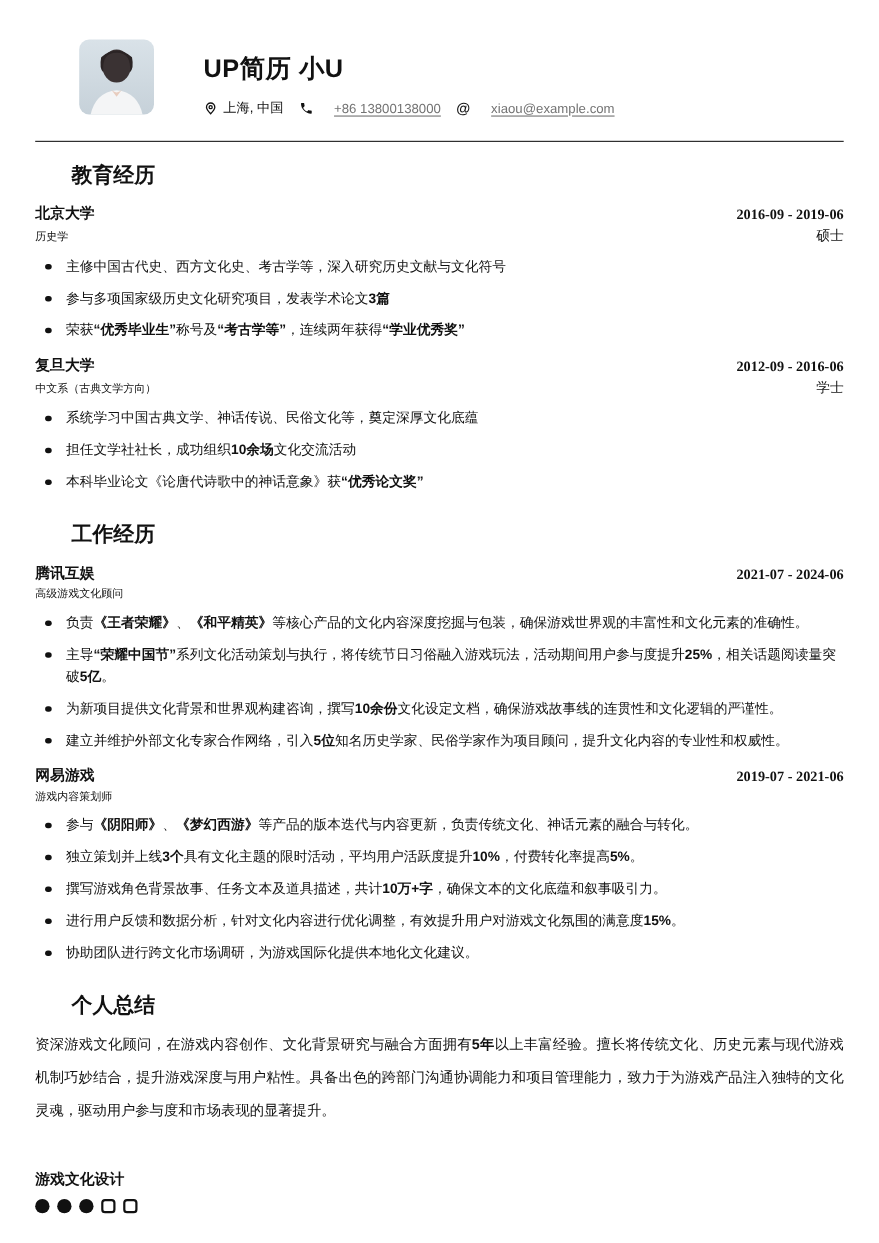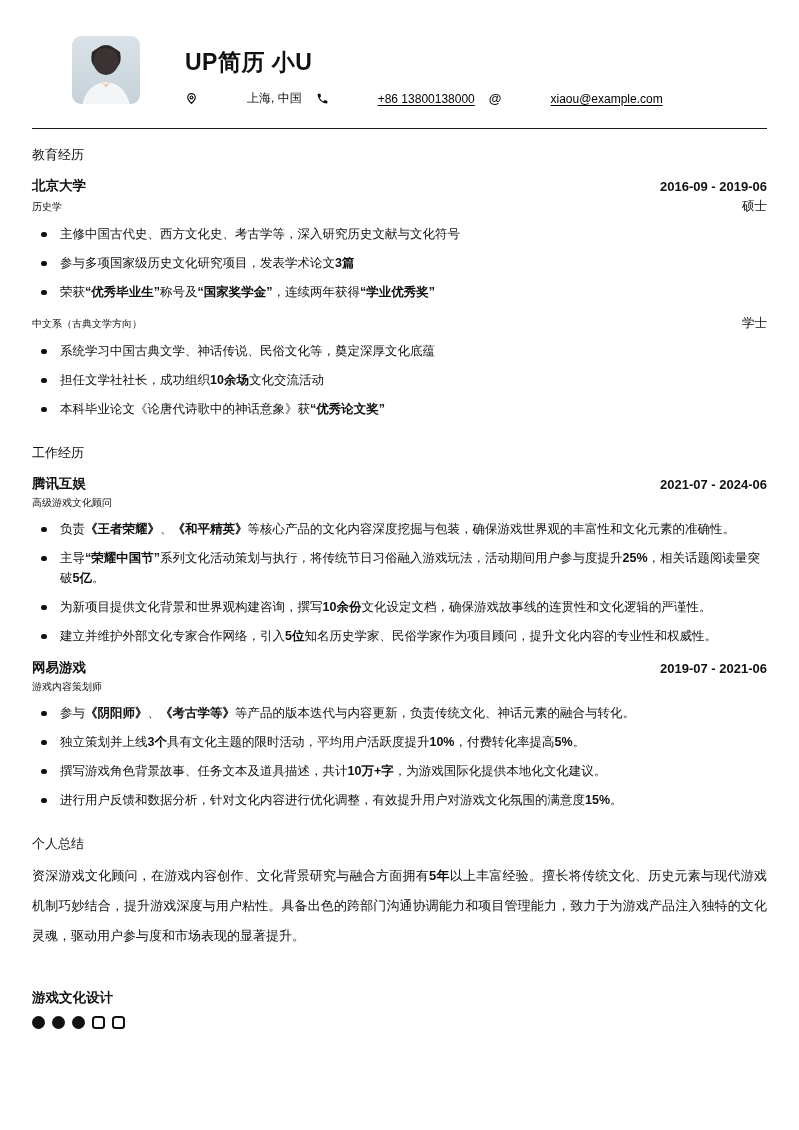--- a/index.html
+++ b/index.html
@@ -19,38 +19,38 @@
   .header { display:flex; align-items:flex-start;padding-left:40px; }
   .photo {
     width:68px; height:68px; border-radius:9px; overflow:hidden;
     background:linear-gradient(180deg,#d9e2e8 0%,#cfd9e0 55%,#c6d1d9 100%);
     flex:0 0 auto; position:relative;
   }
   .photo svg { position:absolute; bottom:-2px; left:0; }
   .header-right { margin-left:45px; padding-top:11px; }
   .name { font-size:23px; font-weight:bold; letter-spacing:0.5px; }
   .contact { display:flex; align-items:center; margin-top:12px; font-size:12px; color:#111; }
-  .contact .seg { display:flex; align-items:center; margin-right:14px;gap:44px; }
+  .contact .seg { display:flex; align-items:center; margin-right:14px; }
   .cicon { display:inline-flex; align-items:center; justify-content:center; margin-right:5px; }
   .cicon svg { display:block; }
   .at-glyph { font-size:13px; font-weight:bold; margin-right:5px; }
-  .link { text-decoration:underline; text-underline-offset:2px; color:#000000; cursor:pointer; }
+  .link { text-decoration:underline; text-underline-offset:2px; color:#737373; cursor:pointer;margin-left:14px; }
 
   .rule { border:none; border-top:1.6px solid #1a1a1a; margin-top:21px; }
 
   
-  .section-title { font-size:13px; font-weight:normal; }
+  .section-title { font-size:19px; font-weight:bold;margin-left:33px; }
   .sec-edu { margin-top:17px; }
   .sec-work { margin-top:25px; }
   .sec-summary { margin-top:25px; }
   .sec-skills { margin-top:22px; }
 
   .entry { margin-top:13px; }
   .entry:first-of-type { margin-top:1px; }
-  .entry-head { display:flex; justify-content:space-between; align-items:center; }
+  .entry-head { display:flex; justify-content:space-between; align-items:flex-end;font-family:Liberation Serif, serif; }
   .entry-name { font-size:13.5px; font-weight:bold; }
   .entry-date { font-size:13px; font-weight:bold; white-space:nowrap; }
   .entry-sub { display:flex; justify-content:space-between; align-items:baseline; margin-top:3px; }
   .entry-role { font-size:10px; }
   .entry-degree { font-size:12.5px; }
 
   .bullets { margin-top:4px; }
   .bullet {
     position:relative; padding-left:28px; margin-top:9px;
     font-size:12.5px; line-height:1.6;
@@ -124,25 +124,29 @@
         <span class="entry-name">北京大学</span>
         <span class="entry-date">2016-09 - 2019-06</span>
       </div>
       <div class="entry-sub">
         <span class="entry-role">历史学</span>
         <span class="entry-degree">硕士</span>
       </div>
       <div class="bullets">
         <div class="bullet"><span>主修中国古代史、西方文化史、考古学等，深入研究历史文献与文化符号</span></div>
         <div class="bullet"><span>参与多项国家级历史文化研究项目，发表学术论文</span><strong>3篇</strong><span></span></div>
-        <div class="bullet"><span>荣获</span><strong>“优秀毕业生”</strong><span>称号及</span><strong>“国家奖学金”</strong><span>，连续两年获得</span><strong>“学业优秀奖”</strong><span></span></div>
-      </div>
-    </div>
-
-    <div class="entry">
+        <div class="bullet"><span>荣获</span><strong>“优秀毕业生”</strong><span>称号及</span><strong>“考古学等”</strong><span>，连续两年获得</span><strong>“学业优秀奖”</strong><span></span></div>
+      </div>
+    </div>
+
+    <div class="entry">
+      <div class="entry-head">
+        <span class="entry-name">复旦大学</span>
+        <span class="entry-date">2012-09 - 2016-06</span>
+      </div>
       <div class="entry-sub">
         <span class="entry-role">中文系（古典文学方向）</span>
         <span class="entry-degree">学士</span>
       </div>
       <div class="bullets">
         <div class="bullet"><span>系统学习中国古典文学、神话传说、民俗文化等，奠定深厚文化底蕴</span></div>
         <div class="bullet"><span>担任文学社社长，成功组织</span><strong>10余场</strong><span>文化交流活动</span></div>
         <div class="bullet"><span>本科毕业论文《论唐代诗歌中的神话意象》获</span><strong>“优秀论文奖”</strong><span></span></div>
       </div>
     </div>
@@ -169,24 +173,25 @@
 
     <div class="entry">
       <div class="entry-head">
         <span class="entry-name">网易游戏</span>
         <span class="entry-date">2019-07 - 2021-06</span>
       </div>
       <div class="entry-sub">
         <span class="entry-role">游戏内容策划师</span>
       </div>
       <div class="bullets">
-        <div class="bullet"><span>参与</span><strong>《阴阳师》</strong><span>、</span><strong>《考古学等》</strong><span>等产品的版本迭代与内容更新，负责传统文化、神话元素的融合与转化。</span></div>
+        <div class="bullet"><span>参与</span><strong>《阴阳师》</strong><span>、</span><strong>《梦幻西游》</strong><span>等产品的版本迭代与内容更新，负责传统文化、神话元素的融合与转化。</span></div>
         <div class="bullet"><span>独立策划并上线</span><strong>3个</strong><span>具有文化主题的限时活动，平均用户活跃度提升</span><strong>10%</strong><span>，付费转化率提高</span><strong>5%</strong><span>。</span></div>
-        <div class="bullet"><span>撰写游戏角色背景故事、任务文本及道具描述，共计</span><strong>10万+字</strong><span>，为游戏国际化提供本地化文化建议。</span></div>
+        <div class="bullet"><span>撰写游戏角色背景故事、任务文本及道具描述，共计</span><strong>10万+字</strong><span>，确保文本的文化底蕴和叙事吸引力。</span></div>
         <div class="bullet"><span>进行用户反馈和数据分析，针对文化内容进行优化调整，有效提升用户对游戏文化氛围的满意度</span><strong>15%</strong><span>。</span></div>
+        <div class="bullet"><span>协助团队进行跨文化市场调研，为游戏国际化提供本地化文化建议。</span></div>
       </div>
     </div>
   </div>
 
   <div class="sec-summary">
     <div class="section-title">个人总结</div>
     <div class="summary-text"><span>资深游戏文化顾问，在游戏内容创作、文化背景研究与融合方面拥有</span><strong>5年</strong><span>以上丰富经验。擅长将传统文化、历史元素与现代游戏机制巧妙结合，提升游戏深度与用户粘性。具备出色的跨部门沟通协调能力和项目管理能力，致力于为游戏产品注入独特的文化灵魂，驱动用户参与度和市场表现的显著提升。</span></div>
   </div>
 
   <div class="sec-skills">

